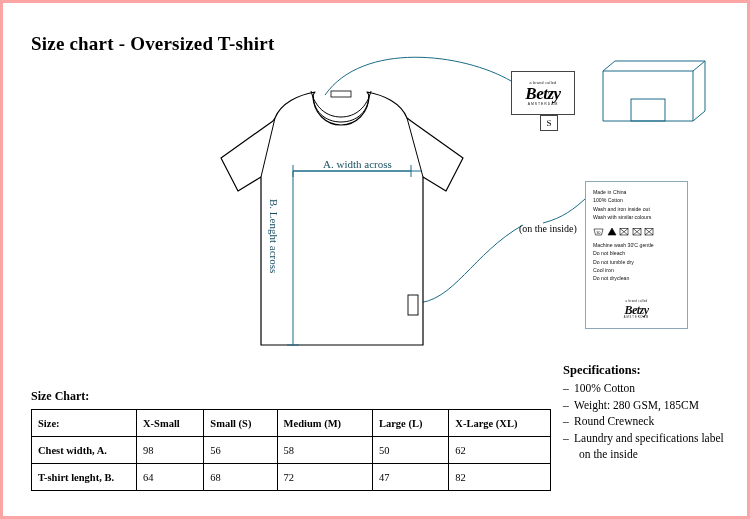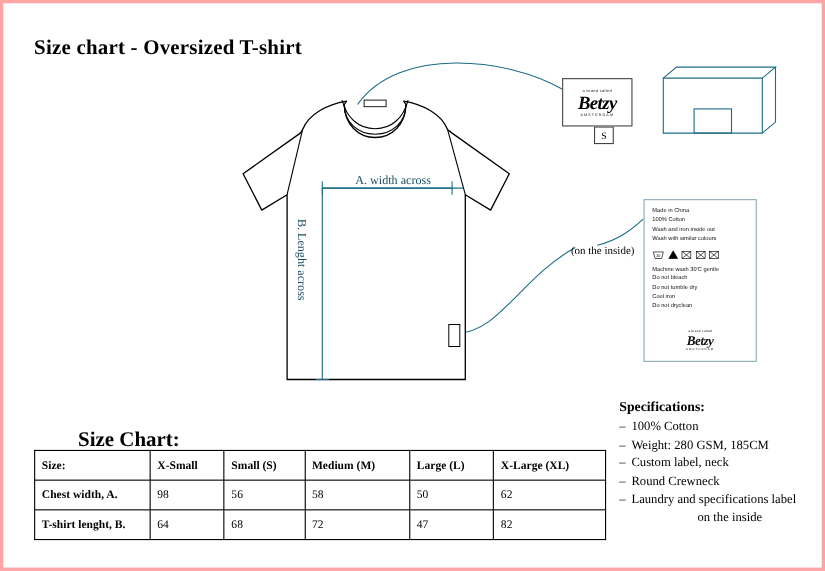--- a/index.html
+++ b/index.html
@@ -180,31 +180,29 @@
   }
   .specs li::before {
     content: "–";
     position: absolute;
     left: 0;
     top: 0;
   }
   .specs li .cont {
     display: block;
     padding-left: 5px;
-    text-align: center;
   }
 
   
   .chart-title {
     position: absolute;
     left: 28px;
     top: 386px;
-    font-size: 19px;
+    font-size: 12px;
     font-weight: bold;
-    margin-left: 40px;
   }
   table.size-table {
     position: absolute;
     left: 28px;
     top: 406px;
     border-collapse: collapse;
     width: 520px;
     font-size: 10.5px;
     font-family: "Liberation Serif", serif;
   }
@@ -327,21 +325,20 @@
       <div class="brand-word">Betzy</div>
       <div class="brand-sub">AMSTERDAM</div>
     </div>
   </div>
 
   <div class="specs">
     <h3>Specifications:</h3>
     <ul>
       <li>100% Cotton</li>
       <li>Weight: 280 GSM, 185CM</li>
-      <li>Custom label, neck</li>
       <li>Round Crewneck</li>
       <li>
         <span>Laundry and specifications label</span>
         <span class="cont">on the inside</span>
       </li>
     </ul>
   </div>
 
   <div class="chart-title">Size Chart:</div>
   <table class="size-table">

